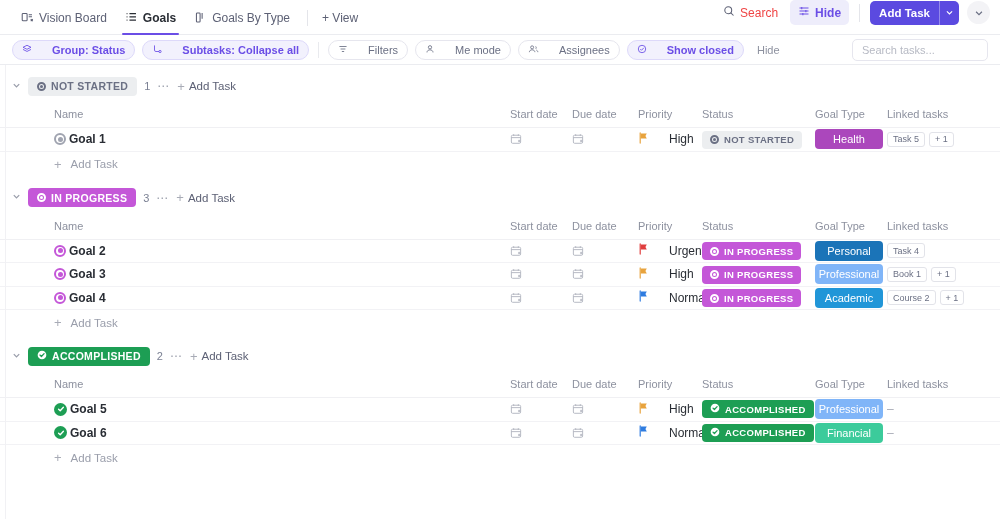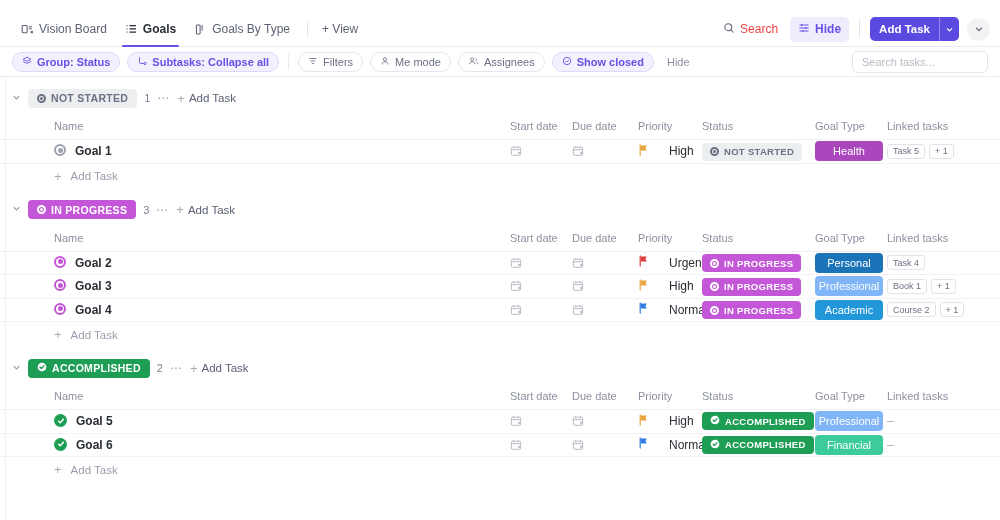--- a/index.html
+++ b/index.html
@@ -8,25 +8,24 @@
     background: #ffffff;
     font-family: "Liberation Sans", sans-serif;
     color: #292d34;
     overflow: hidden;
   }
 
   
   .topbar {
     height: 35px;
     display: flex;
-    align-items: center;
+    align-items: flex-start;
     padding: 0 10px 0 12px;
     border-bottom: 1px solid #ebecf0;
     position: relative;
-    margin-top: 12px;
   }
   .tabs { display: flex; align-items: center; height: 35px; }
   .tab {
     display: flex; align-items: center; gap: 5px;
     height: 35px; padding: 0 9px;
     font-size: 12px; color: #5d6175;
     cursor: pointer; position: relative;
     white-space: nowrap;
   }
   .tab.active { color: #292d34; font-weight: bold; }
@@ -75,21 +74,21 @@
 
   
   .filterbar {
     height: 30px;
     display: flex; align-items: center;
     padding: 0 12px 0 12px;
     gap: 7px;
     border-bottom: 1px solid #ebecf0;
   }
   .pill {
-    display: flex; align-items: center; gap: 5px;
+    display: flex; align-items: center; gap: 20px;
     height: 20px; padding: 0 9px;
     border-radius: 11px; font-size: 11px;
     border: 1px solid #e6e6ee; color: #6b7084;
     background: #fff; cursor: pointer; white-space: nowrap;
   }
   .pill.violet {
     background: #f2f1fd; border-color: #ddd9fa; color: #6b4ee6; font-weight: bold;
   }
   .fb-sep { width: 1px; height: 16px; background: #e9eaee; margin: 0 2px; }
   .plaintext { font-size: 11px; color: #8d919f; padding: 0 6px; cursor: pointer; }
@@ -149,21 +148,21 @@
   .c-name  { width: 510px; padding-left: 54px !important; }
   .c-start { width: 62px; }
   .c-due   { width: 66px; }
   .c-prio  { width: 64px; }
   .c-stat  { width: 113px; margin-left: 44px; }
   .c-type  { width: 72px; }
   .c-link  { width: 113px; }
 
   th.c-name { padding-left: 54px; }
 
-  .namecell { display: flex; gap: 9px; }
+  .namecell { display: flex; align-items: center; gap: 3px; }
   .namecell .txt { font-size: 12px; font-weight: bold; color: #292d34; }
 
   .ring {
     width: 12px; height: 12px; border-radius: 50%;
     border: 2px solid #a0a4b0; display: inline-flex;
     align-items: center; justify-content: center; flex: none;
   }
   .ring i { width: 5px; height: 5px; border-radius: 50%; background: #a0a4b0; display: block; }
   .ring.purple { border-color: #c457d8; }
   .ring.purple i { background: #c457d8; }

